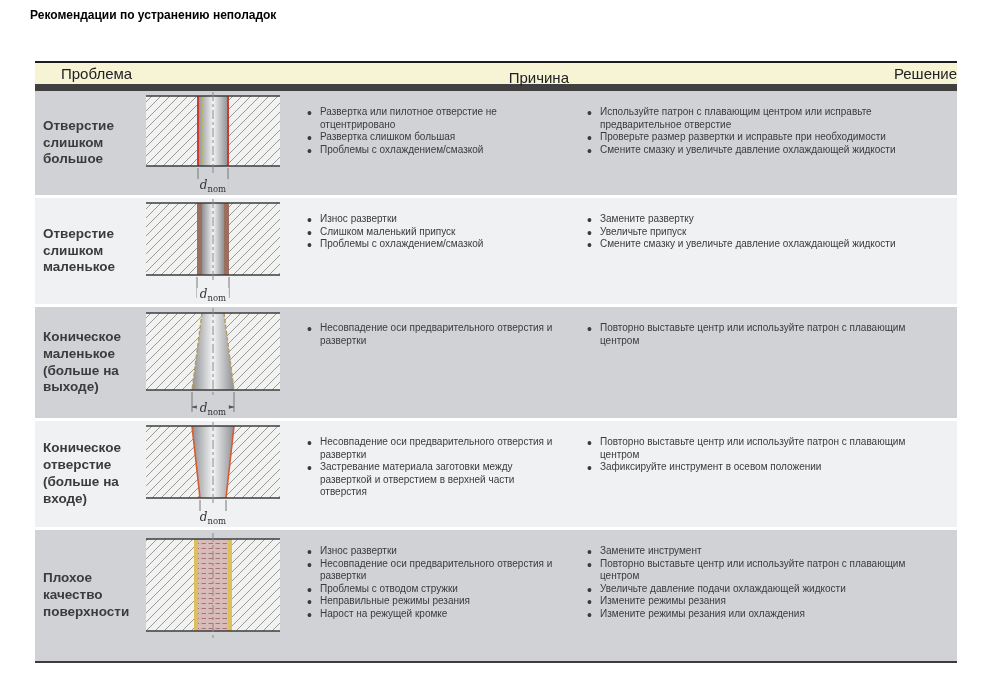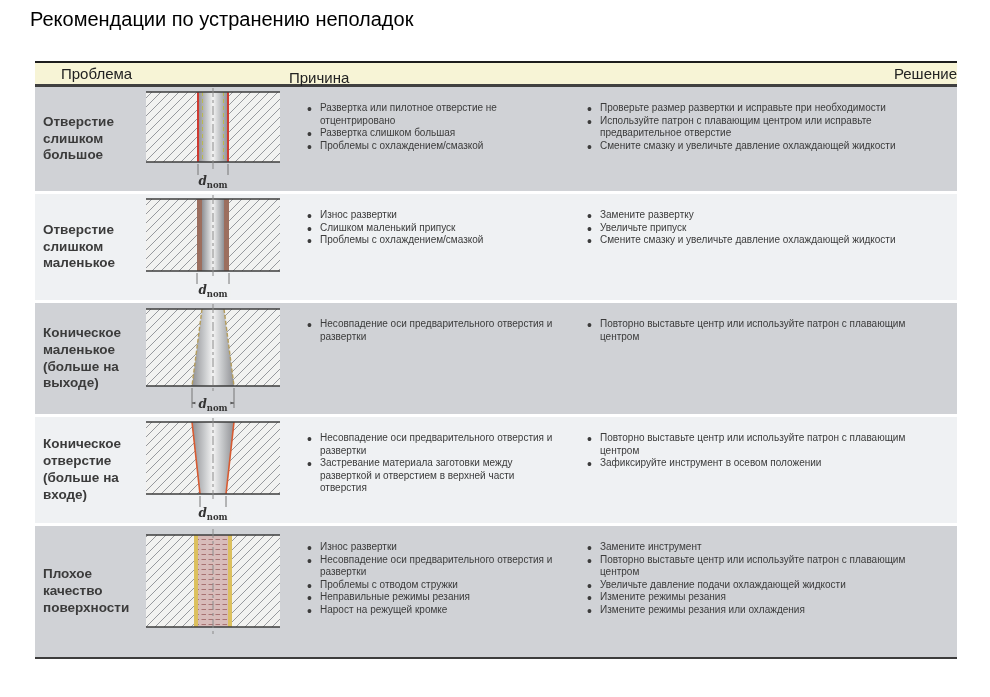--- a/index.html
+++ b/index.html
@@ -5,34 +5,34 @@
   html,body{margin:0;padding:0;background:#ffffff;}
   body{
     width:990px;height:697px;overflow:hidden;
     font-family:"Liberation Sans","DejaVu Sans",sans-serif;
     color:#3b3b3b;
     -webkit-font-smoothing:antialiased;
   }
   .page{position:relative;width:990px;height:697px;}
   .title{
     position:absolute;left:30px;top:8px;
-    font-size:20px;font-weight:normal;color:#000;
+    font-size:12px;font-weight:bold;color:#000;
   }
   .table{
     position:absolute;left:35px;top:61px;width:922px;
   }
   .thead{
     display:flex;height:21px;align-items:center;
     background:#f7f4d6;
     border-top:2px solid #1d1d1d;
-    border-bottom:3px solid #404040;
+    border-bottom:7px solid #404040;
     font-size:15px;color:#222;
   }
   .hdr-problem{width:254px;padding-left:26px;box-sizing:border-box;}
-  .hdr-cause{width:280px;text-align:left;margin-top:8px;}
+  .hdr-cause{width:280px;text-align:right;margin-top:8px;}
   .hdr-solution{width:388px;text-align:right;}
   .row{
     display:flex;box-sizing:border-box;overflow:hidden;
     border-bottom:3px solid #ffffff;
   }
   .row-dark{background:#d0d2d6;}
   .row-light{background:#eff1f3;}
   .r1{height:107px;}
   .r2{height:109px;}
   .r3{height:114px;}
@@ -41,21 +41,21 @@
   .cell-problem{
     width:102px;box-sizing:border-box;padding-left:8px;
     display:flex;align-items:center;
     font-size:13.5px;line-height:1.25;font-weight:bold;
   }
   .cell-diagram{
     width:152px;box-sizing:border-box;
     display:flex;align-items:center;justify-content:center;
     position:relative;
   }
-  .diagram-box{position:relative;width:150px;font-weight:bold;}
+  .diagram-box{position:relative;width:150px;}
   .diagram-box svg{display:block;}
   .dim{
     position:absolute;bottom:0;left:50%;transform:translateX(-50%);
     font-family:"DejaVu Serif",serif;font-style:italic;
     font-size:12px;color:#333;padding:0 3px;line-height:1.1;
     white-space:nowrap;
   }
   .row-dark .dim{background:#d0d2d6;}
   .row-light .dim{background:#eff1f3;}
   .dim sub{font-size:8.5px;font-style:normal;}
@@ -118,22 +118,22 @@
       </div>
       <div class="cell-cause">
         <ul class="bullets">
           <li>Развертка или пилотное отверстие не отцентрировано</li>
           <li>Развертка слишком большая</li>
           <li>Проблемы с охлаждением/смазкой</li>
         </ul>
       </div>
       <div class="cell-solution">
         <ul class="bullets">
+          <li>Используйте патрон с плавающим центром или исправьте предварительное отверстие</li>
           <li>Проверьте размер развертки и исправьте при необходимости</li>
-          <li>Используйте патрон с плавающим центром или исправьте предварительное отверстие</li>
           <li>Смените смазку и увеличьте давление охлаждающей жидкости</li>
         </ul>
       </div>
     </div>
 
     <div class="row row-light r2">
       <div class="cell-problem">Отверстие слишком маленькое</div>
       <div class="cell-diagram">
         <div class="diagram-box">
           <svg width="150" height="105" viewBox="0 0 150 105">

